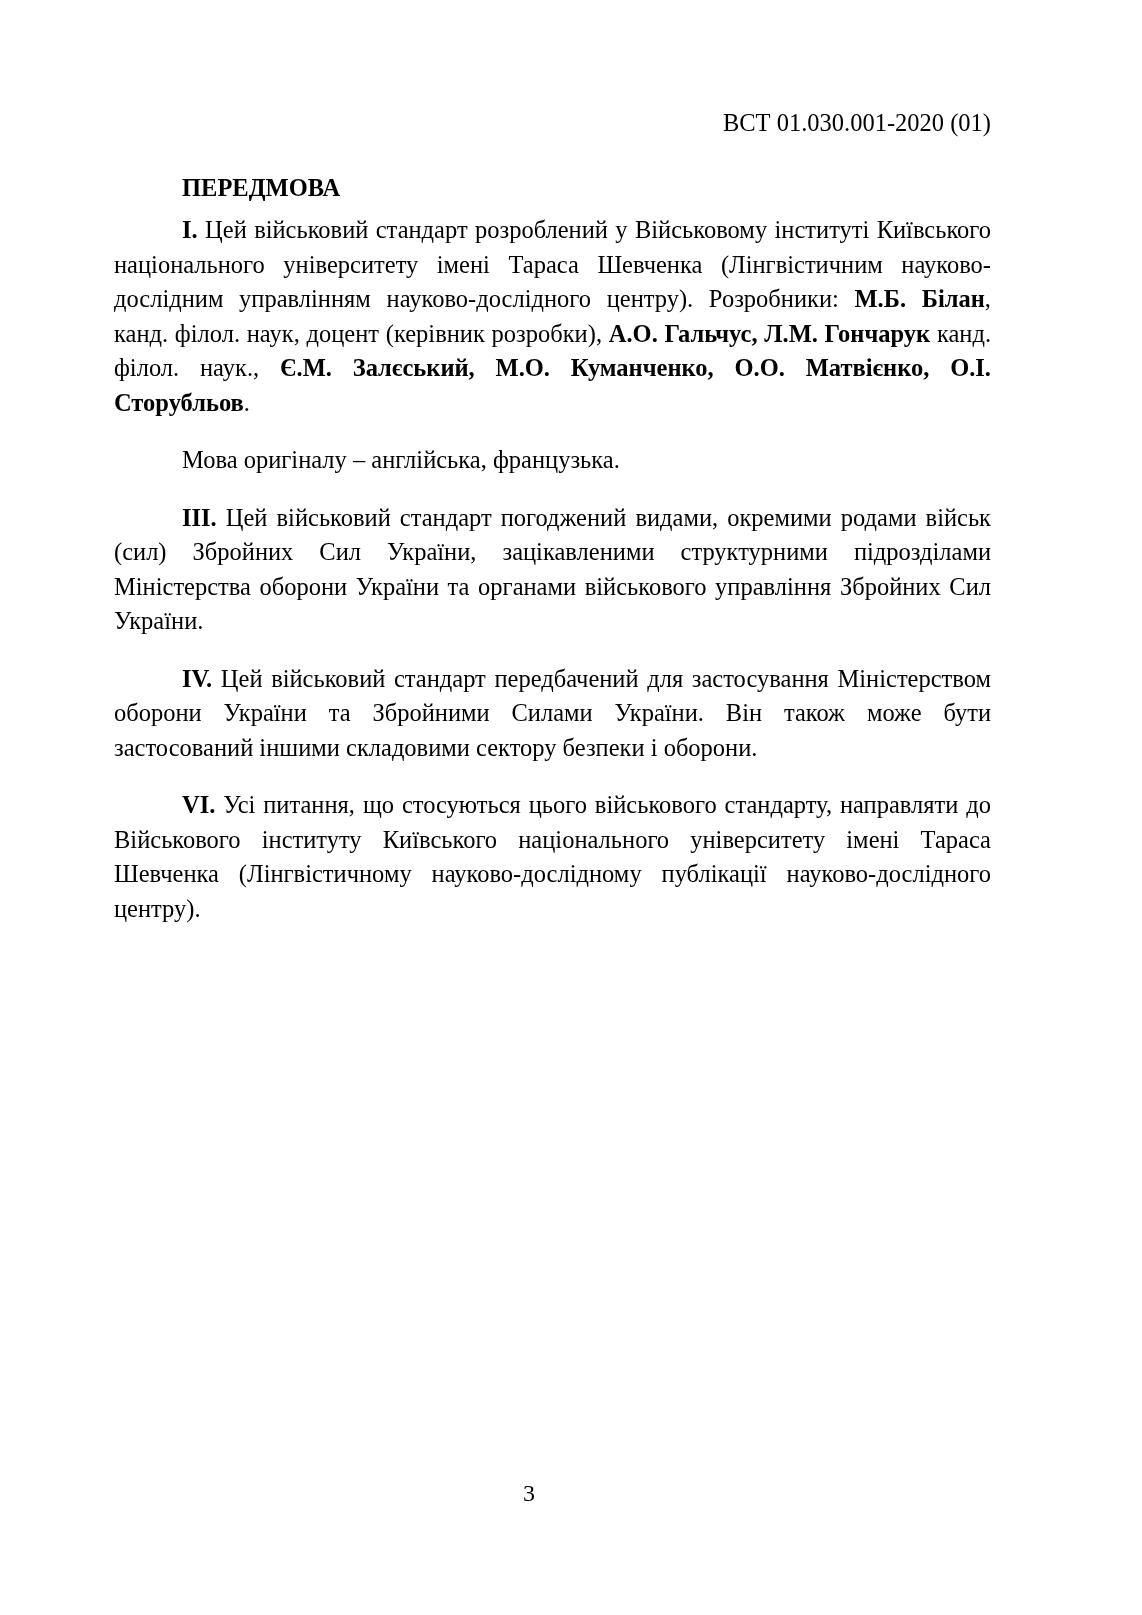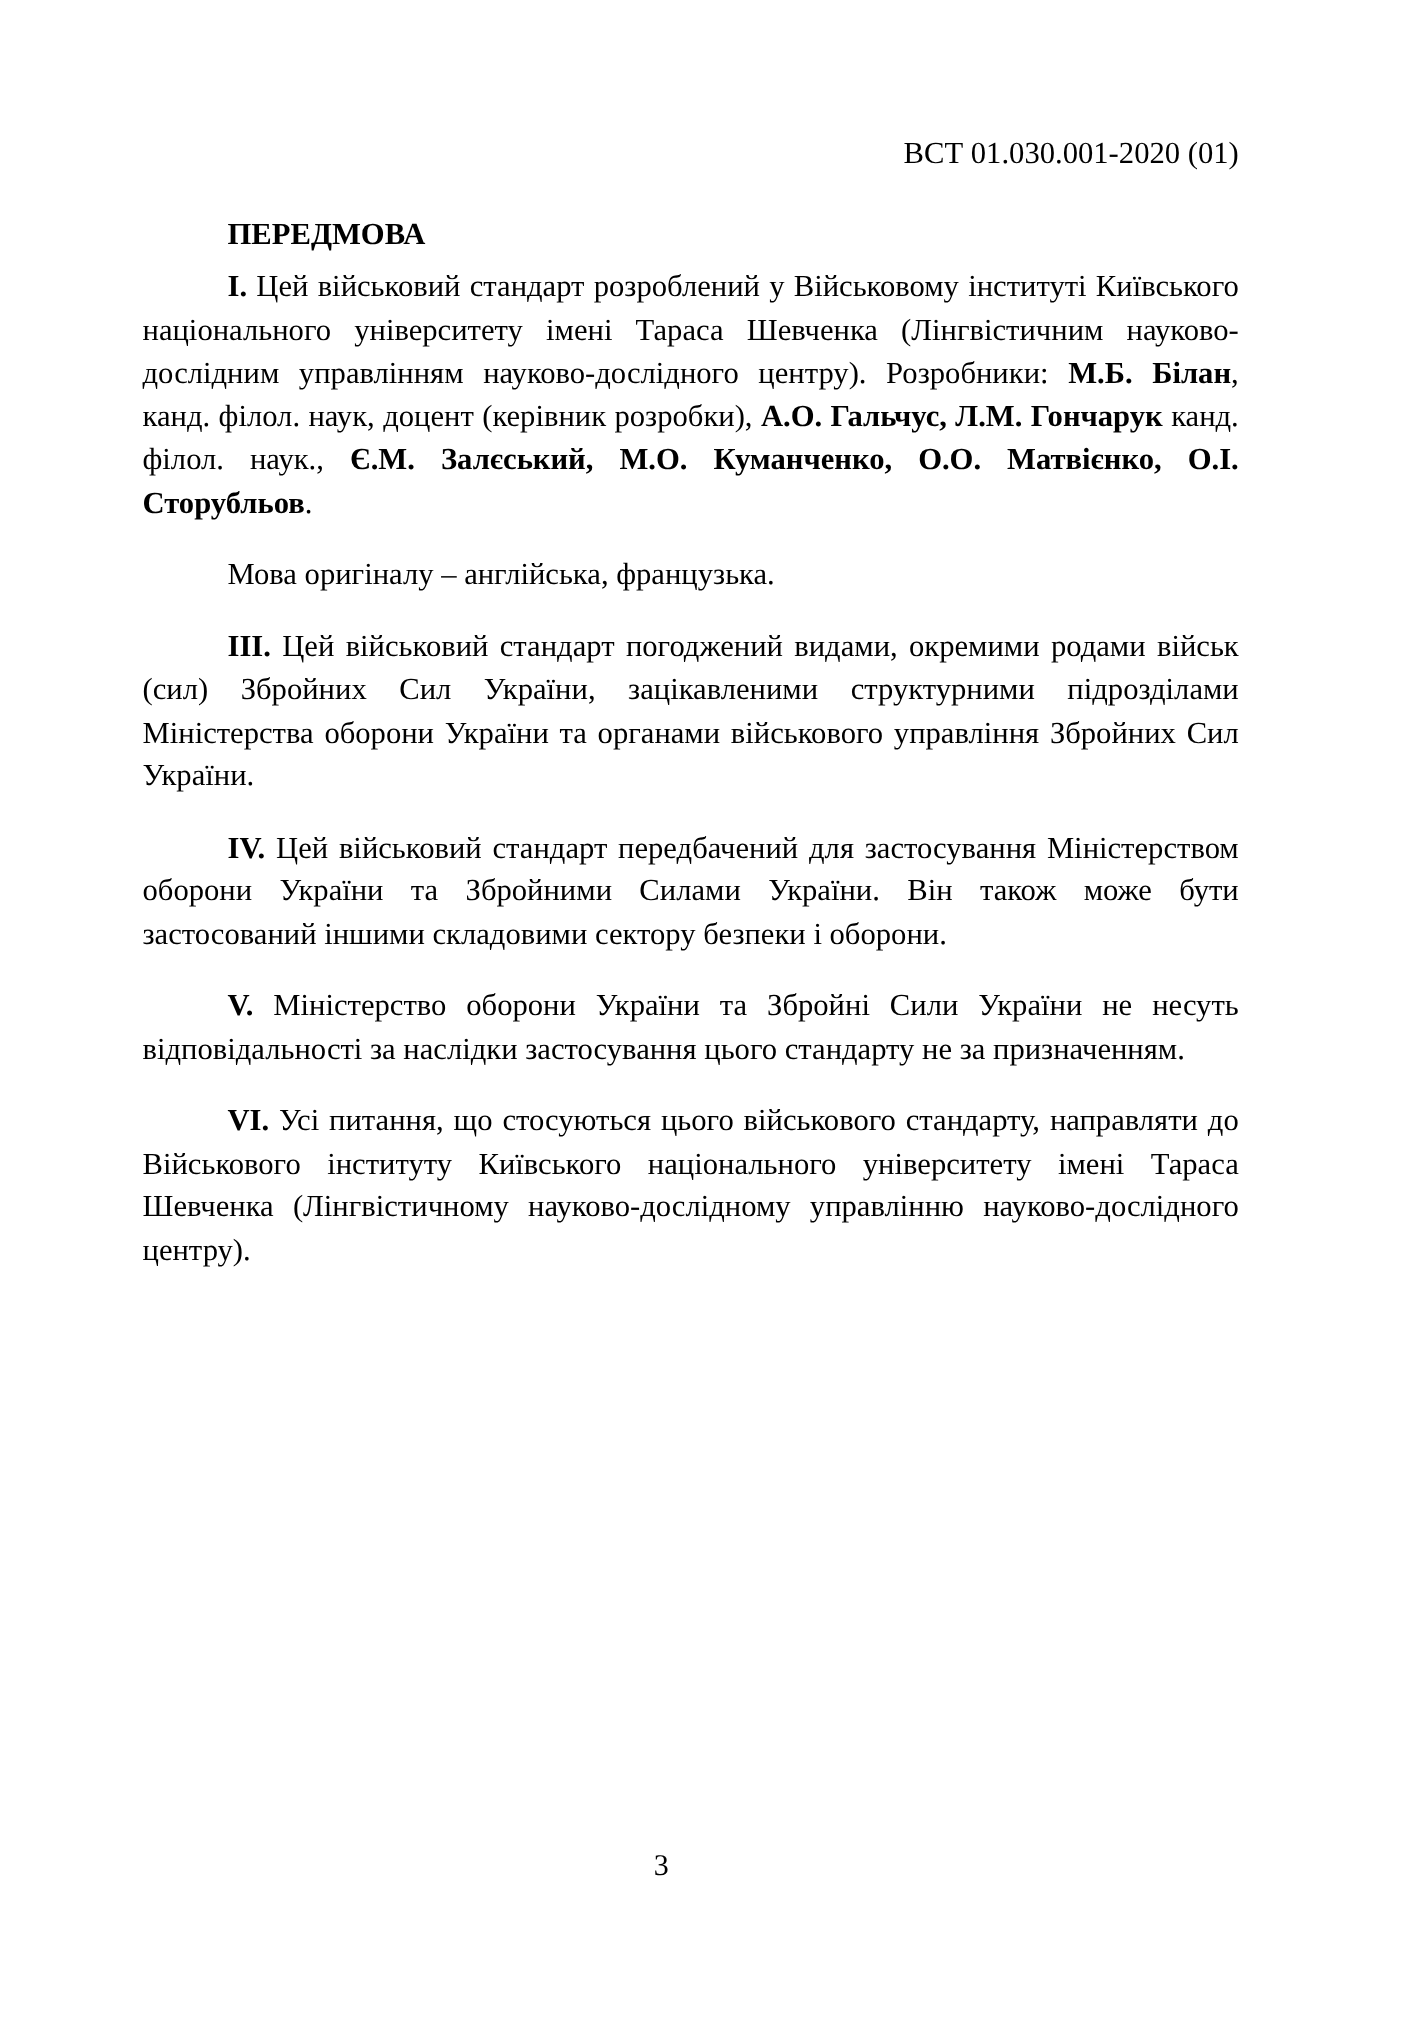--- a/index.html
+++ b/index.html
@@ -67,20 +67,19 @@
 
     <p class="para"><span class="b">I.</span><span> Цей військовий стандарт розроблений у Військовому інституті Київського національного університету імені Тараса Шевченка (Лінгвістичним науково-дослідним управлінням науково-дослідного центру). Розробники: </span><span class="b">М.Б. Білан</span><span>, канд. філол. наук, доцент (керівник розробки), </span><span class="b">А.О. Гальчус, Л.М. Гончарук</span><span> канд. філол. наук., </span><span class="b">Є.М. Залєський, М.О. Куманченко, О.О. Матвієнко, О.І. Сторубльов</span><span>.</span></p>
 
 
     <p class="para plain"><span>Мова оригіналу – англійська, французька.</span></p>
 
     <p class="para"><span class="b">III.</span><span> Цей військовий стандарт погоджений видами, окремими родами військ (сил) Збройних Сил України, зацікавленими структурними підрозділами Міністерства оборони України та органами військового управління Збройних Сил України.</span></p>
 
     <p class="para"><span class="b">IV.</span><span> Цей військовий стандарт передбачений для застосування Міністерством оборони України та Збройними Силами України. Він також може бути застосований іншими складовими сектору безпеки і оборони.</span></p>
 
-    <p class="para"><span class="b">V.</span><span> Міністерство оборони України та Збройні Сили України не несуть відповідальності за наслідки застосування цього стандарту не за призначенням.</span></p>
 
-    <p class="para"><span class="b">VI.</span><span> Усі питання, що стосуються цього військового стандарту, направляти до Військового інституту Київського національного університету імені Тараса Шевченка (Лінгвістичному науково-дослідному управлінню науково-дослідного центру).</span></p>
+    <p class="para"><span class="b">VI.</span><span> Усі питання, що стосуються цього військового стандарту, направляти до Військового інституту Київського національного університету імені Тараса Шевченка (Лінгвістичному науково-дослідному публікації науково-дослідного центру).</span></p>
 
   </div>
 
   <div class="page-number">3</div>
 </div>
 
 </body></html>

